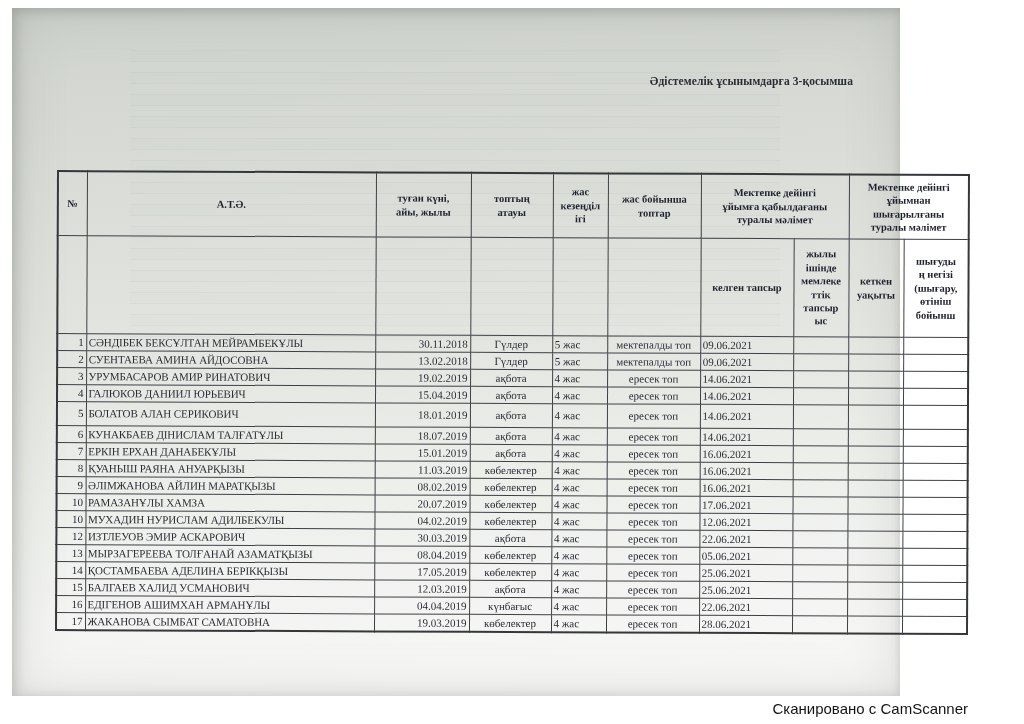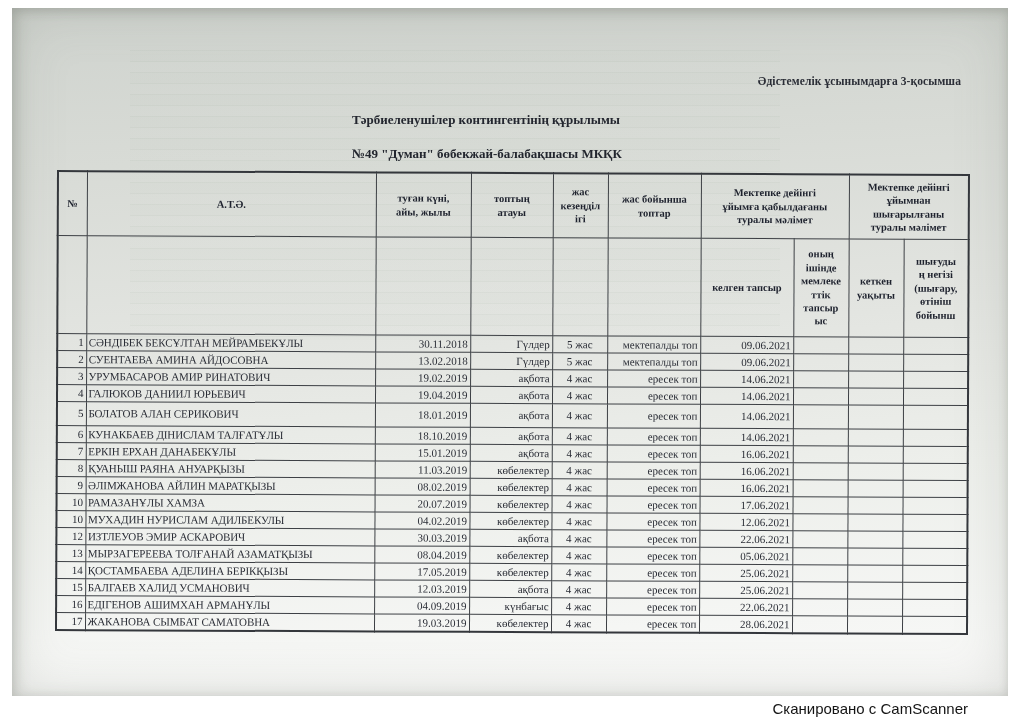--- a/index.html
+++ b/index.html
@@ -1,18 +1,18 @@
 <!DOCTYPE html>
 <html><head>
 <meta charset="utf-8">
 <style>
   html,body{margin:0;padding:0;background:#ffffff;}
   .screen{position:relative;width:1024px;height:724px;background:#ffffff;overflow:hidden;
           font-family:"Liberation Serif", serif;}
-  .paper{position:absolute;left:12px;top:8px;width:996px;height:688px;
+  .paper{position:absolute;left:12px;top:8px;width:888px;height:688px;
          background:linear-gradient(177deg,#cfd3ce 0%,#d8dbd6 22%,#e2e4e0 45%,#edefeb 68%,#f5f6f4 88%,#f9f9f8 100%);
          box-shadow:inset 0 0 55px rgba(110,116,104,.20), inset 5px 0 14px rgba(105,110,98,.22), inset 0 4px 10px rgba(105,110,98,.18);}
   .ghost{position:absolute;left:118px;top:42px;width:650px;height:290px;pointer-events:none;
          background:repeating-linear-gradient(to bottom,
             rgba(120,145,120,0.10) 0 1px, rgba(165,185,165,0.05) 1px 11px,
             rgba(120,145,120,0.10) 11px 12px, rgba(205,215,205,0.04) 12px 22px);
          opacity:.75;}
   .appendix{position:absolute;top:67px;right:47px;font-size:11.5px;font-weight:bold;color:#2a2d36;
             letter-spacing:.1px;}
   .title{position:absolute;left:340px;top:103px;font-size:13px;font-weight:bold;color:#23262f;
@@ -24,41 +24,38 @@
   table.doc th{font-weight:bold;font-size:10.5px;color:#1e222e;text-align:center;vertical-align:middle;
                padding:1px 2px;white-space:pre-line;line-height:1.28;overflow:hidden;}
   tr.band1 th{height:61px;}
   tr.band2 th{height:95px;}
   table.doc td{font-size:11px;color:#2a2d36;height:16px;line-height:15px;padding:0 2px;
                white-space:nowrap;overflow:hidden;vertical-align:middle;}
   tr.tall td{height:23px;}
   td.col-no{text-align:right;padding-right:1px;}
   td.col-name{text-align:left;letter-spacing:-0.1px;}
   td.col-birth_date{text-align:right;padding-right:3px;}
-  td.col-group_name{text-align:right;padding-left:3px;border-radius:6px;}
-  td.col-age_period{text-align:center;padding-left:3px;}
-  td.col-age_group{text-align:right;padding-left:3px;}
-  td.col-admission_date{text-align:right;border-radius:8px;}
+  td.col-group_name{text-align:center;padding-left:3px;border-radius:6px;}
+  td.col-age_period{text-align:left;padding-left:3px;}
+  td.col-age_group{text-align:center;padding-left:3px;}
+  td.col-admission_date{text-align:left;border-radius:8px;}
   th.h-departure-group{border-bottom-color:#3d4045;}
   .bottom-strip{position:absolute;left:0;bottom:0;width:984px;height:28px;background:#ffffff;}
   .camscanner{position:absolute;right:16px;bottom:7px;font-family:"Liberation Sans", sans-serif;
               font-size:15px;color:#141414;}
 </style>
 </head>
 <body>
 
 <div class="screen">
   <div class="paper">
     <div class="ghost"></div>
 
     <div class="appendix">Әдістемелік ұсынымдарға 3-қосымша</div>
 
-    <div class="title"><span>Тәрбиеленушілер контингентінің құрылымы</span><br>
-      <span>№49 "Думан" бөбекжай-балабақшасы МКҚК</span>
-    </div>
 
     <table class="doc">
       <colgroup>
         <col style="width:29px">
           <col style="width:289px">
           <col style="width:95px">
           <col style="width:82px">
         <col style="width:55px">
           <col style="width:93px">
           <col style="width:93px">
@@ -88,21 +85,21 @@
 туралы мәлімет</th>
         </tr>
         <tr class="band2">
           <th></th>
           <th></th>
           <th></th>
           <th></th>
           <th></th>
           <th></th>
           <th>келген тапсыр</th>
-          <th>оның
+          <th>жылы
 ішінде
 мемлеке
 ттік
 тапсыр
 ыс</th>
           <th>кеткен
 уақыты</th>
           <th>шығуды
 ң негізі
 (шығару,
@@ -143,21 +140,21 @@
             <td class="col-age_period">4 жас</td>
             <td class="col-age_group">ересек топ</td>
             <td class="col-admission_date">14.06.2021</td>
             <td class="col-state_order"></td>
             <td class="col-departure_date"></td>
             <td class="col-departure_reason"></td>
           </tr>
           <tr>
             <td class="col-no">4</td>
             <td class="col-name">ГАЛЮКОВ ДАНИИЛ ЮРЬЕВИЧ</td>
-            <td class="col-birth_date">19.04.2019</td>
+            <td class="col-birth_date">15.04.2019</td>
             <td class="col-group_name">ақбота</td>
             <td class="col-age_period">4 жас</td>
             <td class="col-age_group">ересек топ</td>
             <td class="col-admission_date">14.06.2021</td>
             <td class="col-state_order"></td>
             <td class="col-departure_date"></td>
             <td class="col-departure_reason"></td>
           </tr>
           <tr class="tall">
             <td class="col-no">5</td>
@@ -167,21 +164,21 @@
             <td class="col-age_period">4 жас</td>
             <td class="col-age_group">ересек топ</td>
             <td class="col-admission_date">14.06.2021</td>
             <td class="col-state_order"></td>
             <td class="col-departure_date"></td>
             <td class="col-departure_reason"></td>
           </tr>
           <tr>
             <td class="col-no">6</td>
             <td class="col-name">КУНАКБАЕВ ДІНИСЛАМ ТАЛҒАТҰЛЫ</td>
-            <td class="col-birth_date">18.10.2019</td>
+            <td class="col-birth_date">18.07.2019</td>
             <td class="col-group_name">ақбота</td>
             <td class="col-age_period">4 жас</td>
             <td class="col-age_group">ересек топ</td>
             <td class="col-admission_date">14.06.2021</td>
             <td class="col-state_order"></td>
             <td class="col-departure_date"></td>
             <td class="col-departure_reason"></td>
           </tr>
           <tr>
             <td class="col-no">7</td>
@@ -287,21 +284,21 @@
             <td class="col-age_period">4 жас</td>
             <td class="col-age_group">ересек топ</td>
             <td class="col-admission_date">25.06.2021</td>
             <td class="col-state_order"></td>
             <td class="col-departure_date"></td>
             <td class="col-departure_reason"></td>
           </tr>
           <tr>
             <td class="col-no">16</td>
             <td class="col-name">ЕДІГЕНОВ АШИМХАН АРМАНҰЛЫ</td>
-            <td class="col-birth_date">04.09.2019</td>
+            <td class="col-birth_date">04.04.2019</td>
             <td class="col-group_name">күнбағыс</td>
             <td class="col-age_period">4 жас</td>
             <td class="col-age_group">ересек топ</td>
             <td class="col-admission_date">22.06.2021</td>
             <td class="col-state_order"></td>
             <td class="col-departure_date"></td>
             <td class="col-departure_reason"></td>
           </tr>
           <tr>
             <td class="col-no">17</td>

